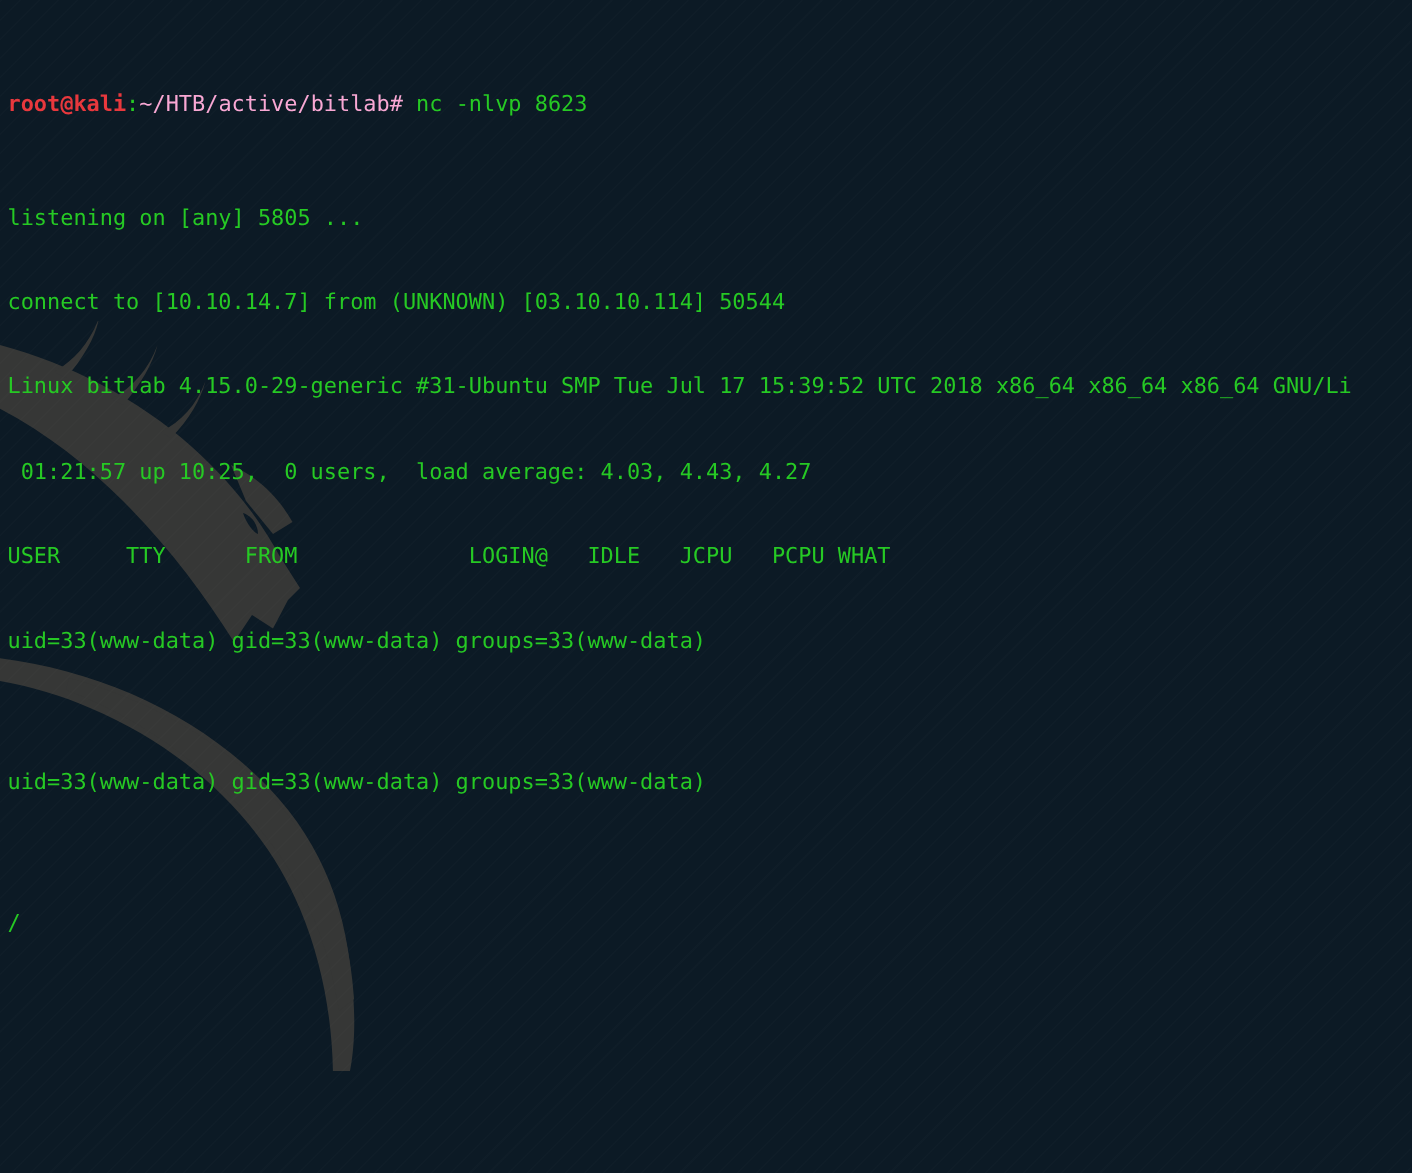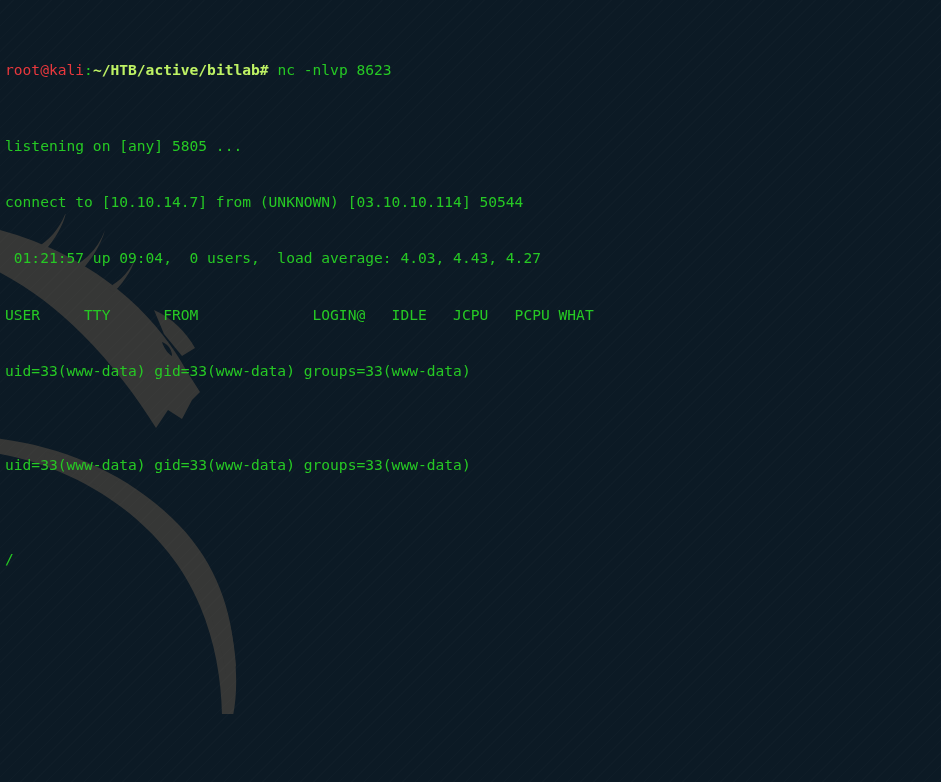--- a/index.html
+++ b/index.html
@@ -44,22 +44,22 @@
     position: relative;
     padding: 5px 0 0 5px;
     white-space: pre;
     color: #26c924;
   }
   .line {
     height: 18.8px;
     white-space: pre;
   }
   .fg-green   { color: #26c924; }
-  .fg-red     { color: #e8383d; font-weight: normal; }
-  .fg-blue    { color: #bef264; font-weight: bold; }
+  .fg-red     { color: #e8383d; font-weight: bold; }
+  .fg-blue    { color: #f9a8d4; font-weight: normal; }
 </style>
 </head>
 <body>
 
 <div id="terminal">
 
   <svg id="wallpaper-dragon" viewBox="0 0 330 500" xmlns="http://www.w3.org/2000/svg" aria-hidden="true">
     <g fill="#3a3a38">
 
       <path d="M-30 8 C 30 14, 95 42, 142 84 C 170 109, 188 134, 200 156
@@ -84,21 +84,22 @@
   </svg>
 
   <div id="wallpaper-texture"></div>
 
   <div id="screen-lines">
 
     <div class="line"><span class="fg-red">root@kali</span><span class="fg-green">:</span><span class="fg-blue">~/HTB/active/bitlab</span><span class="fg-blue">#</span><span class="fg-green"> nc -nlvp 8623</span></div>
 
     <div class="line fg-green">listening on [any] 5805 ...</div>
     <div class="line fg-green">connect to [10.10.14.7] from (UNKNOWN) [03.10.10.114] 50544</div>
-    <div class="line fg-green"> 01:21:57 up 09:04,  0 users,  load average: 4.03, 4.43, 4.27</div>
+    <div class="line fg-green">Linux bitlab 4.15.0-29-generic #31-Ubuntu SMP Tue Jul 17 15:39:52 UTC 2018 x86_64 x86_64 x86_64 GNU/Li</div>
+    <div class="line fg-green"> 01:21:57 up 10:25,  0 users,  load average: 4.03, 4.43, 4.27</div>
     <div class="line fg-green">USER     TTY      FROM             LOGIN@   IDLE   JCPU   PCPU WHAT</div>
     <div class="line fg-green">uid=33(www-data) gid=33(www-data) groups=33(www-data)</div>
 
 
     <div class="line fg-green">uid=33(www-data) gid=33(www-data) groups=33(www-data)</div>
 
 
     <div class="line fg-green">/</div>
 
     

